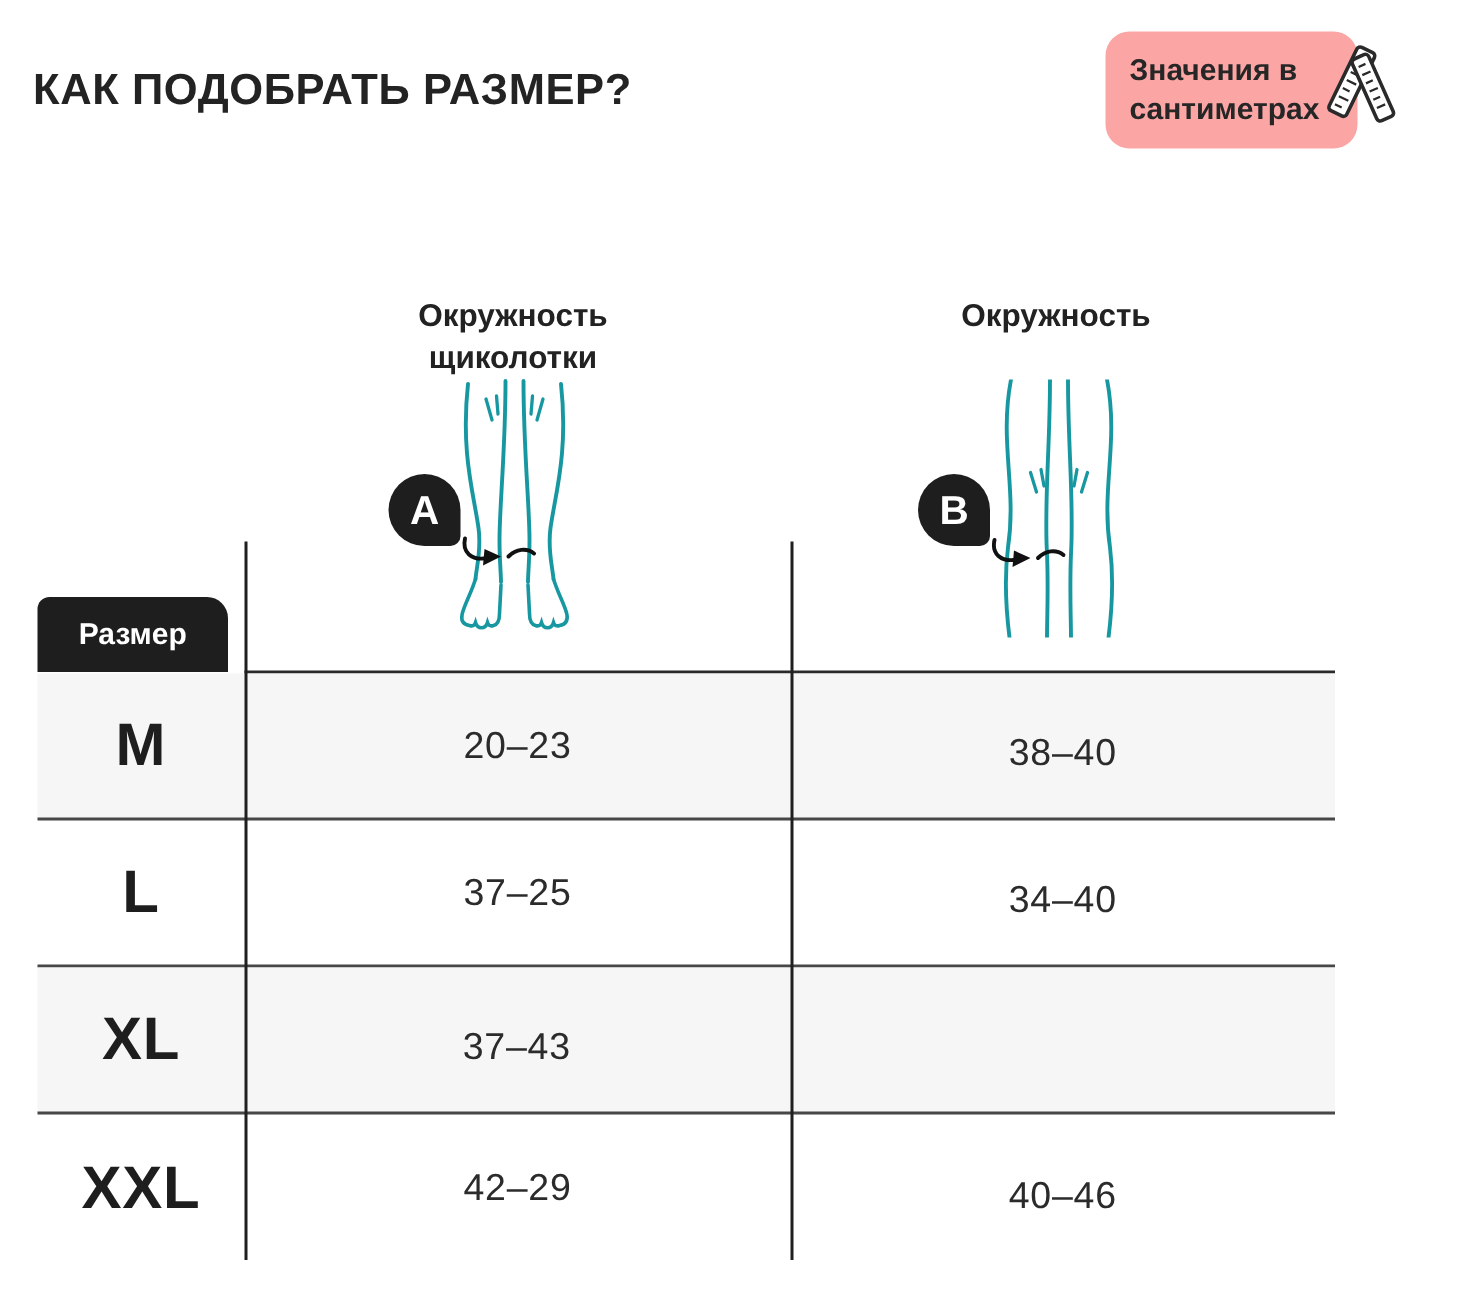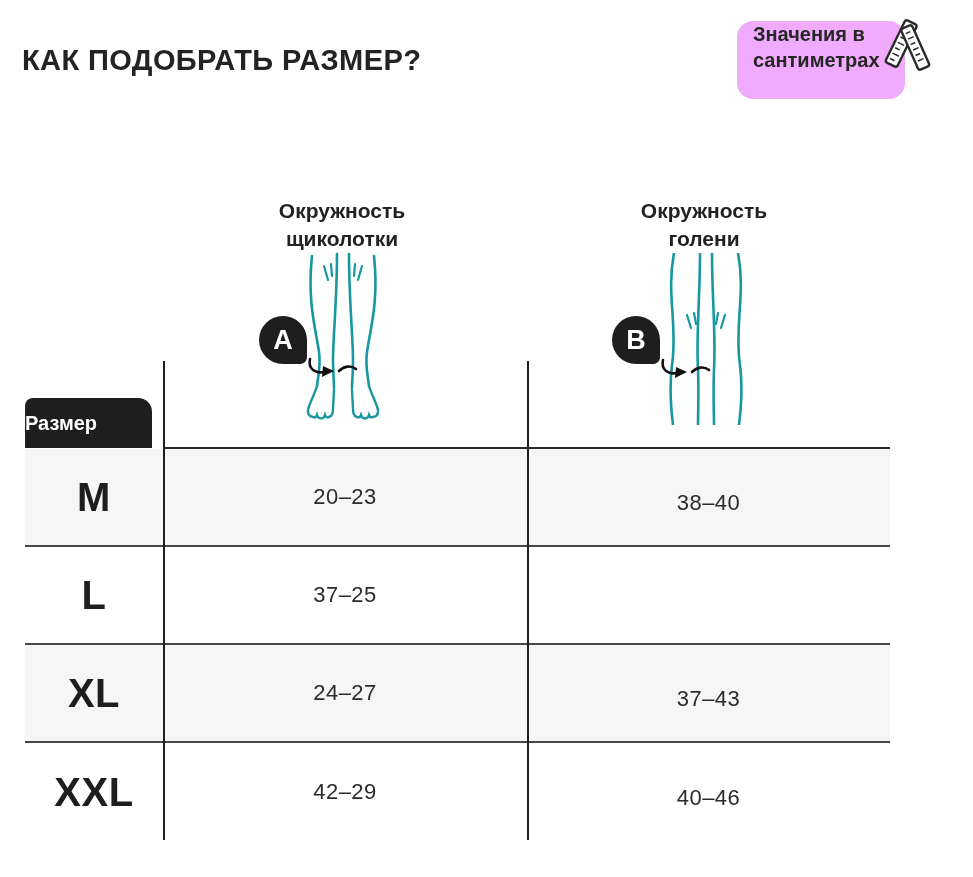--- a/index.html
+++ b/index.html
@@ -7,21 +7,21 @@
     position:relative;width:973px;height:877px;background:#ffffff;overflow:hidden;
     font-family:"Liberation Sans",sans-serif;color:#222222;
   }
   .page-title{
     position:absolute;left:22px;top:44px;margin:0;
     font-size:29px;font-weight:800;letter-spacing:.4px;color:#232323;white-space:nowrap;
   }
   
   .units-badge{
     position:absolute;left:737px;top:21px;width:168px;height:78px;
-    background:#f0abfc;border-radius:16px;display:flex;align-items:flex-start;
+    background:#fca5a5;border-radius:16px;display:flex;align-items:center;
     box-sizing:border-box;padding:0 10px 0 16px;gap:4px;
   }
   .units-text{font-size:20px;line-height:26px;font-weight:600;color:#262626;}
   .units-icon{flex:0 0 auto;margin-top:-4px;}
   
   .col-header{position:absolute;width:240px;text-align:center;font-size:21px;font-weight:700;line-height:28px;color:#222;}
   .col-header.a{left:222px;top:197px;}
   .col-header.b{left:584px;top:197px;}
   
   .illu{position:absolute;}
@@ -40,33 +40,33 @@
   .wrap-arrow.b{left:659px;top:357px;}
   
   .vline{position:absolute;width:2px;background:#1f1f1f;top:361px;height:479px;}
   .vline.v1{left:163px;}
   .vline.v2{left:527px;}
   .top-border{position:absolute;left:163px;top:447px;width:727px;height:2px;background:#2a2a2a;}
   
   .corner-tab{
     position:absolute;left:25px;top:398px;width:127px;height:50px;
     background:#1e1e1e;border-radius:8px 14px 0 0;
-    display:flex;align-items:center;justify-content:flex-start;
+    display:flex;align-items:center;justify-content:center;
     color:#ffffff;font-size:20px;font-weight:700;
   }
   
   .rows{position:absolute;left:25px;top:449px;width:865px;}
   .t-row{display:flex;height:96px;border-bottom:2px solid #474747;}
   .t-row.last{border-bottom:none;height:98px;}
   .t-row.alt{background:#f6f6f6;}
   .cell{display:flex;align-items:center;justify-content:center;box-sizing:border-box;}
   .cell.size{width:138px;font-size:40px;font-weight:700;color:#1e1e1e;letter-spacing:.5px;}
   .cell.val-a{width:364px;}
   .cell.val-b{width:363px;margin-top:11px;}
-  .val{font-size:22px;font-weight:400;color:#2b2b2b;letter-spacing:.5px;}
+  .val{font-size:25px;font-weight:400;color:#2b2b2b;letter-spacing:.5px;}
 </style>
 </head>
 <body>
 
 <div class="canvas">
 
   <h1 class="page-title">КАК ПОДОБРАТЬ РАЗМЕР?</h1>
 
   <div class="units-badge">
     <div class="units-text">
@@ -88,21 +88,20 @@
       </svg>
     </span>
   </div>
 
   <div class="col-header a">
     <div>Окружность</div>
     <div>щиколотки</div>
   </div>
   <div class="col-header b">
     <div>Окружность</div>
-    <div>голени</div>
   </div>
 
   <span class="illu a">
     <svg width="86" height="170" viewBox="0 0 86 170">
       <g fill="none" stroke="#1798a1" stroke-width="2.6" stroke-linecap="round">
         <path d="M12,4 C7,50 16,78 19,100 C21,114 18,124 17,134"></path>
         <path d="M37,2 C37,48 33,85 33,108 C33,122 34,130 34,136"></path>
         <path d="M49,2 C49,48 53,85 53,108 C53,122 52,130 52,136"></path>
         <path d="M74,4 C79,50 70,78 67,100 C65,114 68,124 69,134"></path>
         <path d="M24,14 l4,14" stroke-width="2.2"></path>
@@ -170,26 +169,26 @@
         </div>
       <div class="cell val-b">
           <span class="val">38–40</span>
         </div>
     </div>
     <div class="t-row">
       <div class="cell size">L</div>
       <div class="cell val-a">
           <span class="val">37–25</span>
         </div>
+      <div class="cell val-b">
+          <span class="val">34–40</span>
+        </div>
     </div>
     <div class="t-row alt">
       <div class="cell size">XL</div>
-      <div class="cell val-a">
-          <span class="val">24–27</span>
-        </div>
       <div class="cell val-b">
           <span class="val">37–43</span>
         </div>
     </div>
     <div class="t-row last">
       <div class="cell size">XXL</div>
       <div class="cell val-a">
           <span class="val">42–29</span>
         </div>
       <div class="cell val-b">

